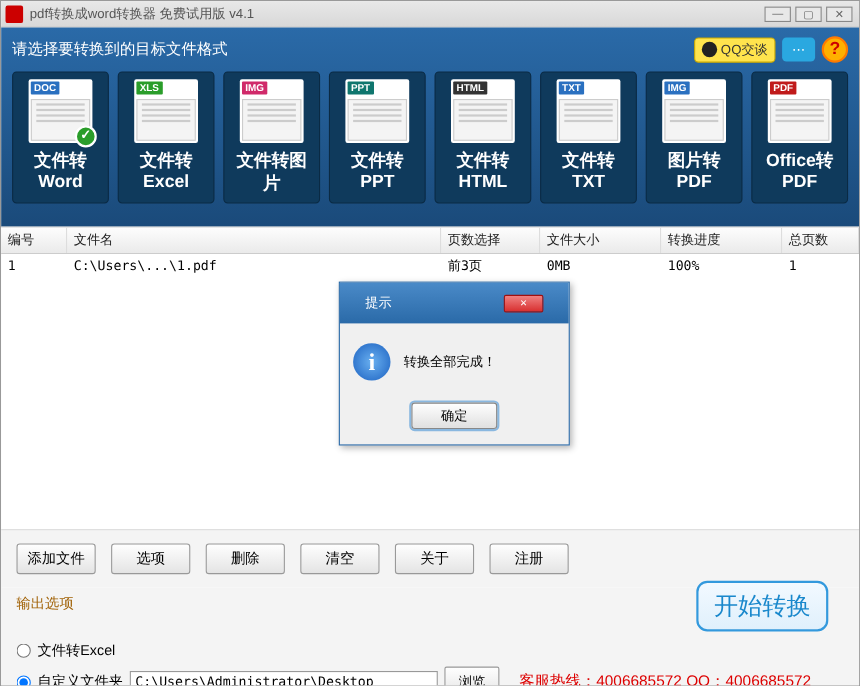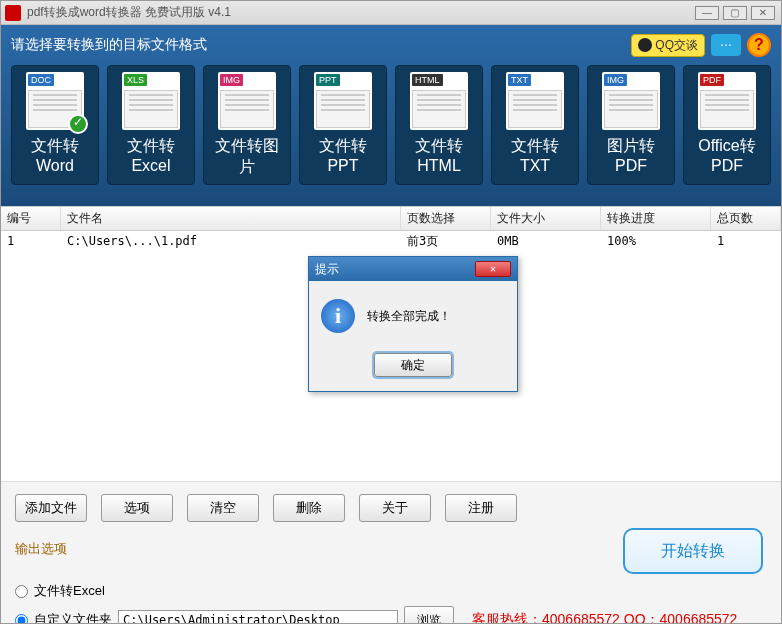--- a/index.html
+++ b/index.html
@@ -15,21 +15,21 @@
 
 .header { background: linear-gradient(#2a6aa8,#1a4a7a); padding: 8px 10px 21px; }
 .header-row1 { display: flex; align-items: center; margin-bottom: 8px; }
 .header-row1 .prompt { color: #fff; font-size: 14px; flex: 1; }
 .qq-btn { background: #ffe44d; border: 1px solid #caa800; border-radius: 4px; padding: 2px 6px; display: flex; align-items: center; gap: 3px; font-size: 12px; color: #333; }
 .qq-btn .peng { width: 14px; height: 14px; background: #222; border-radius: 50%; position: relative; }
 .chat-btn { width: 30px; height: 22px; background: #2aa8e0; border-radius: 4px; margin-left: 6px; display:flex; align-items:center; justify-content:center; color:#fff; }
 .help-btn { width: 24px; height: 24px; background: #ffb000; border-radius: 50%; margin-left: 6px; display:flex; align-items:center; justify-content:center; color:#c00; font-weight:bold; font-size:16px; border:2px solid #ff7a00; }
 
 .formats { display: flex; gap: 8px; }
-.fmt { flex: 1; background: #0f3a5c; border: 1px solid #0a2a44; border-radius: 4px; padding: 6px 4px; display: flex; flex-direction: column; align-items: center; cursor: pointer; }
+.fmt { flex: 1; background: #0f3a5c; border: 1px solid #0a2a44; border-radius: 4px; padding: 6px 4px; display: flex; flex-direction: column; align-items: center; cursor: pointer; font-weight: bold; }
 .fmt .thumb { width: 58px; height: 58px; background: #fff; border-radius: 2px; position: relative; display:flex; flex-direction:column; }
 .fmt .tag { font-size: 9px; color:#fff; padding:1px 3px; align-self:flex-start; margin:2px; border-radius:1px; }
 .fmt .body { flex:1; margin:2px; border:1px solid #ccc; background:#f4f4f4; position:relative; overflow:hidden; }
 .fmt .check { position:absolute; right:-4px; bottom:-4px; width:20px; height:20px; background:#2a9d2a; border-radius:50%; border:2px solid #fff; }
 .fmt .check:after { content:"✓"; color:#fff; font-size:12px; position:absolute; left:3px; top:-1px; }
 .fmt .cap { color:#fff; font-size:16px; margin-top:6px; text-align:center; }
 
 
 .tablewrap { border-top: 1px solid #ccc; }
 .thead { display:flex; background: linear-gradient(#fdfdfd,#eaeaea); border-bottom:1px solid #ccc; height:24px; align-items:center; font-size:12px; color:#222; }
@@ -48,26 +48,26 @@
 .btnrow { padding: 12px 14px; display:flex; gap:14px; background:#f4f4f4; border-top:1px solid #ddd; }
 .btn { min-width:72px; height:28px; background:linear-gradient(#fefefe,#e4e4e4); border:1px solid #999; border-radius:3px; display:flex; align-items:center; justify-content:center; cursor:pointer; font-size:13px; }
 
 
 .outopts { padding: 6px 14px 10px; background:#f4f4f4; position:relative; }
 .outopts .label { color:#a16207; font-size:13px; margin-bottom:24px; }
 .radio-row { display:flex; align-items:center; gap:6px; margin-bottom:6px; font-size:13px; }
 .radio-row input[type="text"] { width:280px; height:20px; border:1px solid #999; padding:4px 4px; font-family:"SimSun",monospace; font-size:12px; }
 .browse { min-width:50px; height:28px; background:linear-gradient(#fefefe,#e4e4e4); border:1px solid #999; border-radius:2px; font-size:12px; cursor:pointer; }
 .hotline { color:#d00; font-size:14px; text-decoration:underline; margin-left:12px; }
-.start-btn { position:absolute; right:18px; top:-6px; width:140px; height:46px; border:2px solid #3399dd; border-radius:10px; background:linear-gradient(#f2f9ff,#e0f0fc); color:#1a88cc; font-size:16px; display:flex; align-items:center; justify-content:center; cursor:pointer; }
+.start-btn { position:absolute; right:28px; top:-6px; width:120px; height:46px; border:2px solid #3399dd; border-radius:10px; background:linear-gradient(#f2f9ff,#e0f0fc); color:#1a88cc; font-size:22px; display:flex; align-items:center; justify-content:center; cursor:pointer; }
 
 
 .modal-backdrop { position:absolute; left:0; top:0; width:100%; height:100%; pointer-events:none; }
 .modal { position:absolute; left:308px; top:256px; width:210px; background:#f0f0f0; border:1px solid #2a6aa8; box-shadow:2px 2px 6px rgba(0,0,0,0.3); pointer-events:auto; }
-.modal .m-title { background:linear-gradient(#4a8ac8,#2a6aa8); color:#fff; height:24px; display:flex; align-items:center; padding:0 6px; font-size:12px;font-family:Liberation Mono, monospace; }
+.modal .m-title { background:linear-gradient(#4a8ac8,#2a6aa8); color:#fff; height:37px; display:flex; align-items:center; padding:0 23px; font-size:12px;font-family:Liberation Mono, monospace; }
 .modal .m-title .sp { flex:1; }
 .modal .m-close { width:36px; height:16px; background:linear-gradient(#f08080,#d83030); border:1px solid #a01010; border-radius:2px; display:flex; align-items:center; justify-content:center; color:#fff; font-size:10px; cursor:pointer; }
 .modal .m-body { padding:18px 12px 12px; display:flex; align-items:center; gap:12px; }
 .modal .info-icon { width:34px; height:34px; border-radius:50%; background:radial-gradient(#6ab0f0,#1a60c0); display:flex; align-items:center; justify-content:center; color:#fff; font-size:22px; font-weight:bold; font-family:Georgia,serif; }
 .modal .m-foot { padding:8px 12px 14px; display:flex; justify-content:center; }
 .modal .ok-btn { width:78px; height:24px; border:1px solid #888; background:linear-gradient(#fefefe,#e0e0e0); border-radius:3px; cursor:pointer; font-size:12px; box-shadow:0 0 0 2px #8ab8e0; }
 
 
 .lines span { display:block; height:2px; background:#ccc; margin:3px 4px; }
 </style>
@@ -221,22 +221,22 @@
     <div class="col-size">0MB</div>
     <div class="col-prog">100%</div>
     <div class="col-total">1</div>
       </div>
     </div>
 </div>
 
 <div class="btnrow">
   <div class="btn">添加文件</div>
   <div class="btn">选项</div>
+  <div class="btn">删除</div>
   <div class="btn">清空</div>
-  <div class="btn">删除</div>
   <div class="btn">关于</div>
   <div class="btn">注册</div>
 </div>
 
 <div class="outopts">
   <div class="label">输出选项</div>
   <div class="start-btn">开始转换</div>
   <div class="radio-row">
     <input type="radio" name="out" style="">
     <span>文件转Excel</span>

